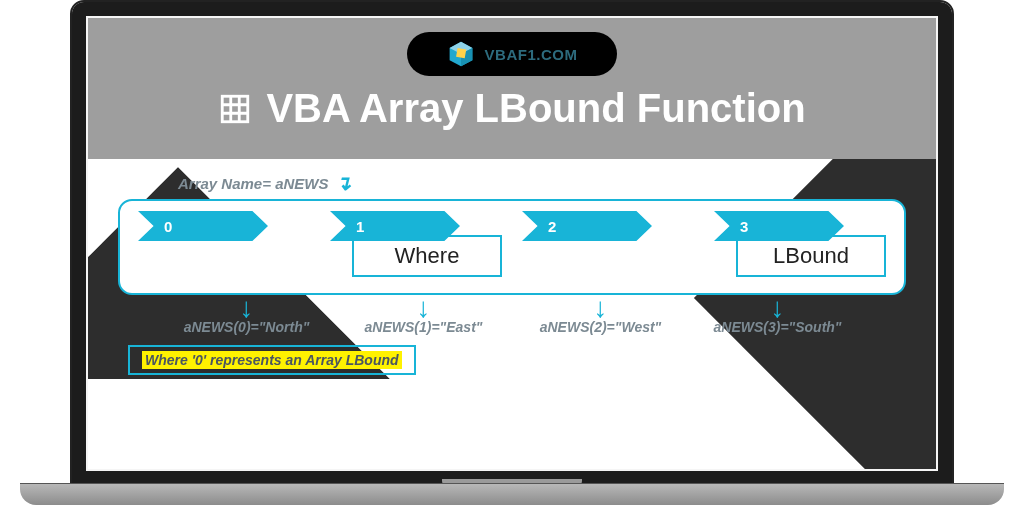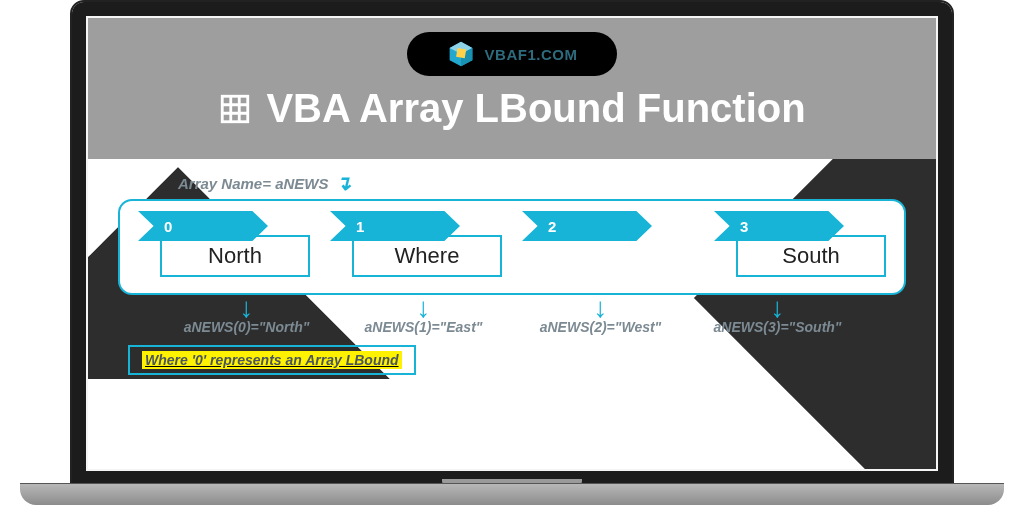--- a/index.html
+++ b/index.html
@@ -190,21 +190,20 @@
     font-weight: 700;
     font-style: italic;
     font-size: 14px;
   }
   .note-box {
     margin-top: 10px;
     margin-left: 10px;
     display: inline-block;
     border: 2px solid #18b4d7;
     padding: 4px 12px;
-    text-decoration: underline;
   }
   .note-box span {
     background: #fff200;
     color: #4a5560;
     font-weight: 700;
     font-style: italic;
     font-size: 14px;
     padding: 1px 3px;
   }
 </style>
@@ -245,38 +244,37 @@
       <div class="array-label-row">
         <span>Array Name= aNEWS</span>
         <span class="arrow">↴</span>
       </div>
 
       <div class="array-box">
         <div class="cell">
           <div class="chev-wrap">
               <div class="chev">0</div>
             </div>
-          <div class="value-box">North</div>
         </div>
         <div class="cell">
           <div class="chev-wrap">
               <div class="chev">1</div>
             </div>
           <div class="value-box">Where</div>
         </div>
         <div class="cell">
           <div class="chev-wrap">
               <div class="chev">2</div>
             </div>
         </div>
         <div class="cell">
           <div class="chev-wrap">
               <div class="chev">3</div>
             </div>
-          <div class="value-box">South</div>
+          <div class="value-box">LBound</div>
         </div>
       </div>
 
       <div class="down-arrows">
         <div class="col">
           <div class="down-arrow">↓</div>
           <div class="code-line">aNEWS(0)="North"</div>
         </div>
         <div class="col">
           <div class="down-arrow">↓</div>

